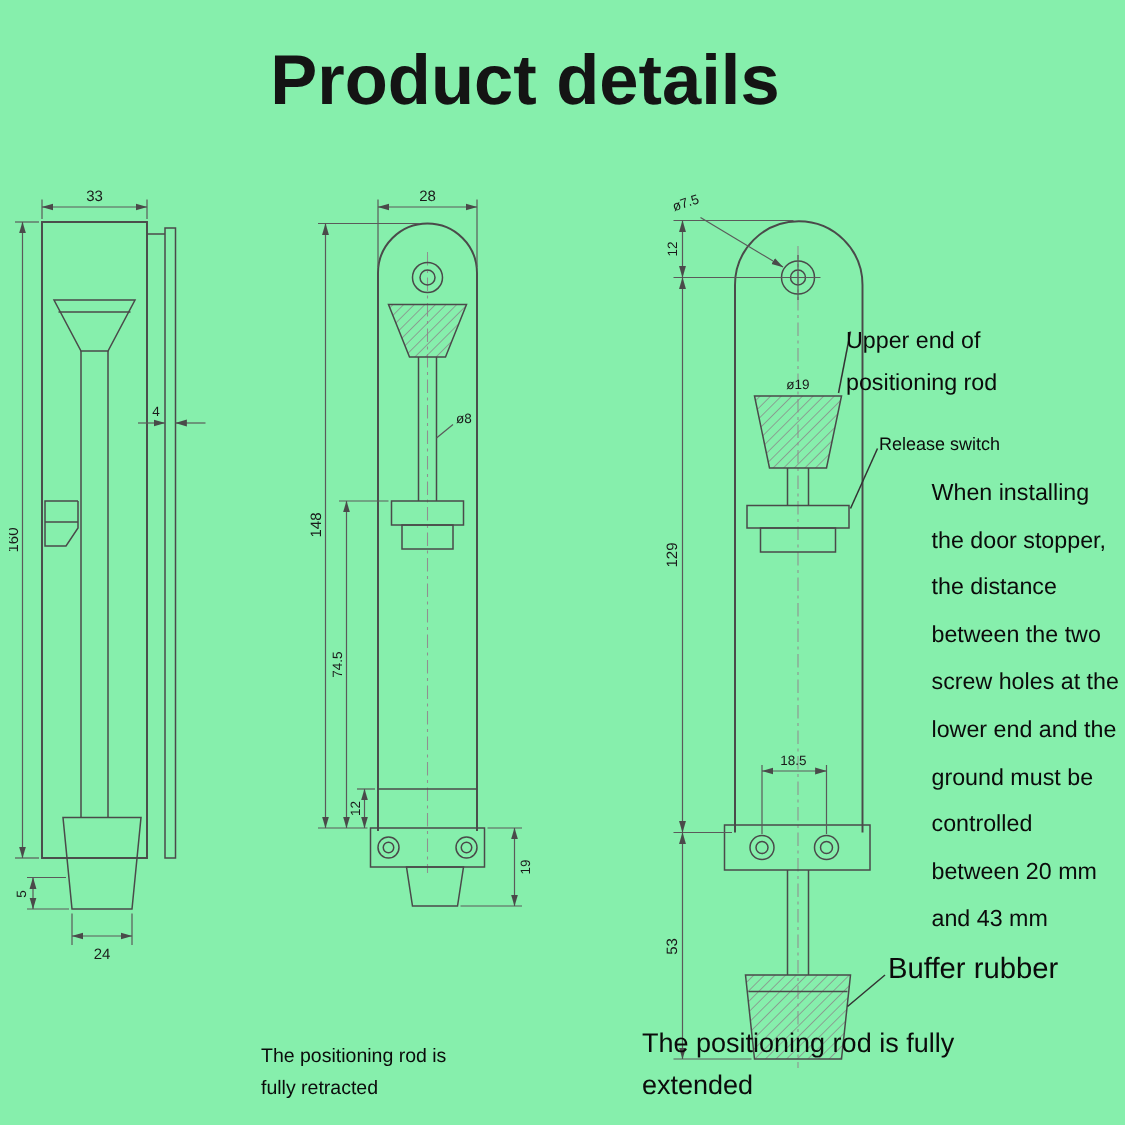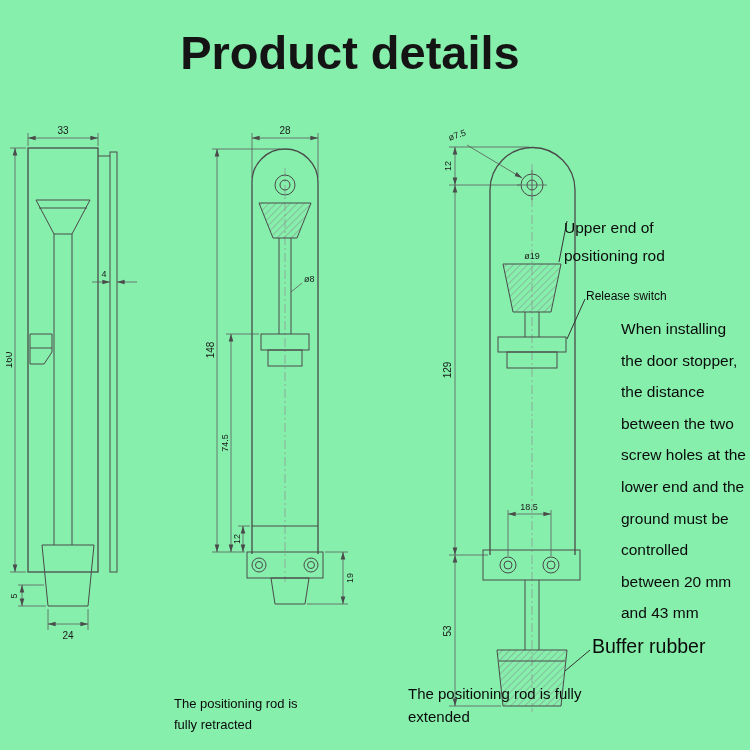--- a/index.html
+++ b/index.html
@@ -11,21 +11,21 @@
   #svg-side { left:6px; top:112px; }
   #svg-retracted { left:190px; top:112px; }
   #svg-extended { left:425px; top:112px; }
   #leads { left:0; top:0; pointer-events:none; }
   .anno, .caption { position:absolute; color:#0b0b0b; white-space:pre-line; }
   .anno-upper  { left:564px; top:214px; font-size:15.5px; line-height:1.8; }
   .anno-switch { left:586px; top:289px; font-size:12px; }
   .anno-note   { left:621px; top:313px; font-size:15.5px; line-height:2.04; }
   .anno-buffer { left:592px; top:635px; font-size:19.5px; }
   .cap-mid   { left:174px; top:653px; font-size:13px;   line-height:1.62;margin-top:40px; }
-  .cap-right { left:408px; top:682px; font-size:15px; line-height:1.55; }
+  .cap-right { left:428px; top:682px; font-size:18px; line-height:1.55; }
   svg text { font-family:"Liberation Sans", sans-serif; fill:#1a1a1a; }
   .ol  { fill:none; stroke:#4a4a4a; stroke-width:1.3px; }
   .ol2 { fill:none; stroke:#4a4a4a; stroke-width:1px; }
   .hat { stroke:#4a4a4a; stroke-width:1px; }
   .dim { stroke:#5a5a5a; stroke-width:0.8px; fill:none; }
   .cl  { stroke:#909090; stroke-width:0.7px; stroke-dasharray:9 3 2 3; fill:none; }
   .ld  { stroke:#333333; stroke-width:1px; }
   .dt  { font-size:10px; }
   .dts { font-size:9px; }
 </style>

